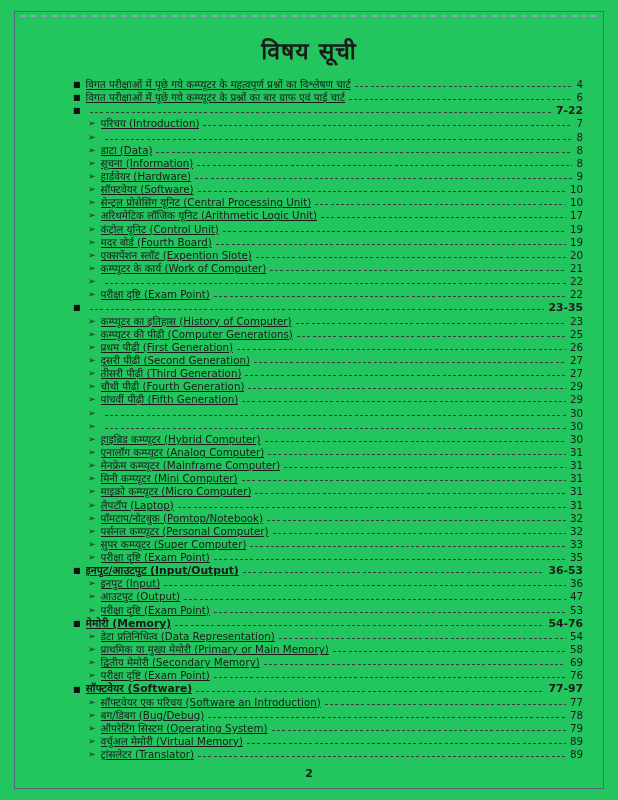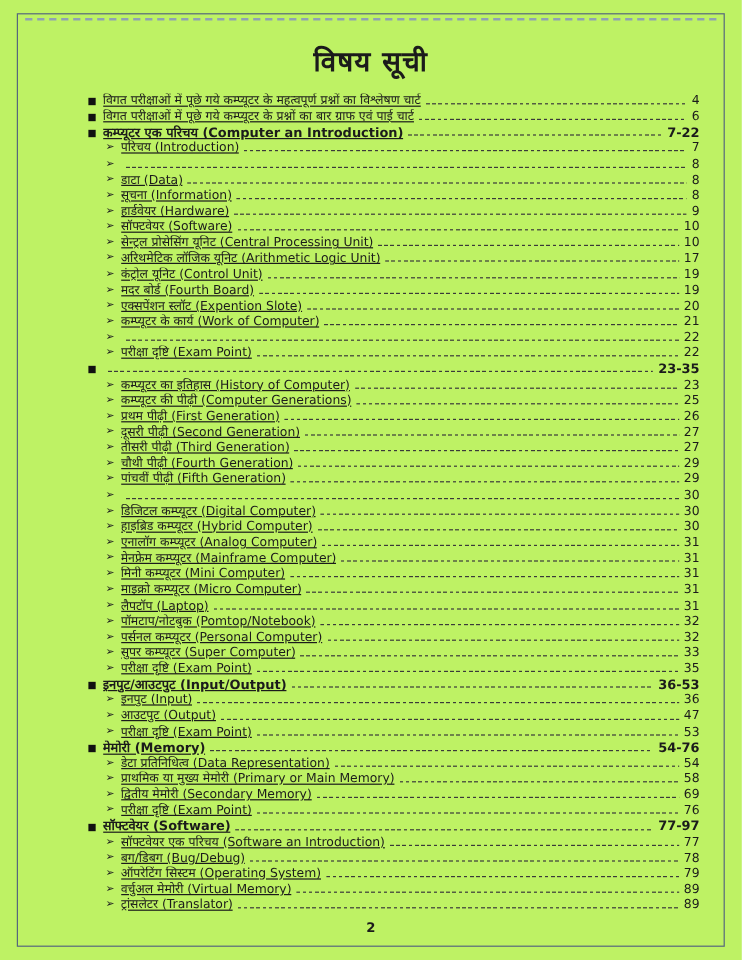--- a/index.html
+++ b/index.html
@@ -3,21 +3,21 @@
 <meta charset="utf-8">
 <style>
   html,body{margin:0;padding:0;}
   body{
     width:618px;height:800px;overflow:hidden;position:relative;
     background:#f6f5f2;
     font-family:"DejaVu Sans",sans-serif;
     color:#1b1b1b;
   }
   .sheet{
-    position:absolute;inset:0;background:#bef264;
+    position:absolute;inset:0;background:#22c55e;
   }
   .frame{
     position:absolute;left:14px;right:14px;top:11px;bottom:11px;
     border:1.6px solid #56677d;
     box-sizing:border-box;
     padding:14px 18px 6px 18px;
     display:flex;flex-direction:column;
   }
   .frame::before{
     content:"";position:absolute;left:6px;right:6px;top:3px;height:0;
@@ -76,21 +76,20 @@
           <span class="pagenum">4</span>
         </div>
         <div class="row top">
           <span class="bullet">■</span>
           <span class="label">विगत परीक्षाओं में पूछे गये कम्प्यूटर के प्रश्नों का बार ग्राफ एवं पाई चार्ट</span>
           <span class="leader"></span>
           <span class="pagenum">6</span>
         </div>
         <div class="row chapter">
           <span class="bullet">■</span>
-          <span class="label">कम्प्यूटर एक परिचय (Computer an Introduction)</span>
           <span class="leader"></span>
           <span class="pagenum">7-22</span>
         </div>
         <div class="row sub">
           <span class="bullet">➢</span>
           <span class="label">परिचय (Introduction)</span>
           <span class="leader"></span>
           <span class="pagenum">7</span>
         </div>
         <div class="row sub">
@@ -216,21 +215,20 @@
           <span class="leader"></span>
           <span class="pagenum">29</span>
         </div>
         <div class="row sub">
           <span class="bullet">➢</span>
           <span class="leader"></span>
           <span class="pagenum">30</span>
         </div>
         <div class="row sub">
           <span class="bullet">➢</span>
-          <span class="label">डिजिटल कम्प्यूटर (Digital Computer)</span>
           <span class="leader"></span>
           <span class="pagenum">30</span>
         </div>
         <div class="row sub">
           <span class="bullet">➢</span>
           <span class="label">हाइब्रिड कम्प्यूटर (Hybrid Computer)</span>
           <span class="leader"></span>
           <span class="pagenum">30</span>
         </div>
         <div class="row sub">

